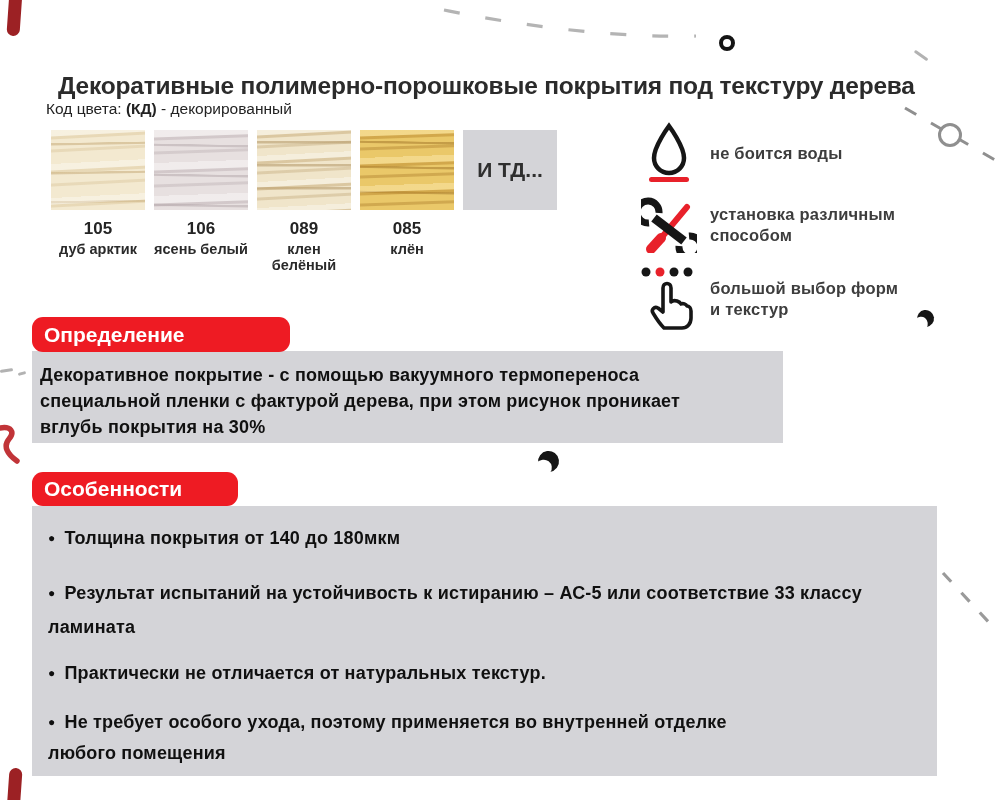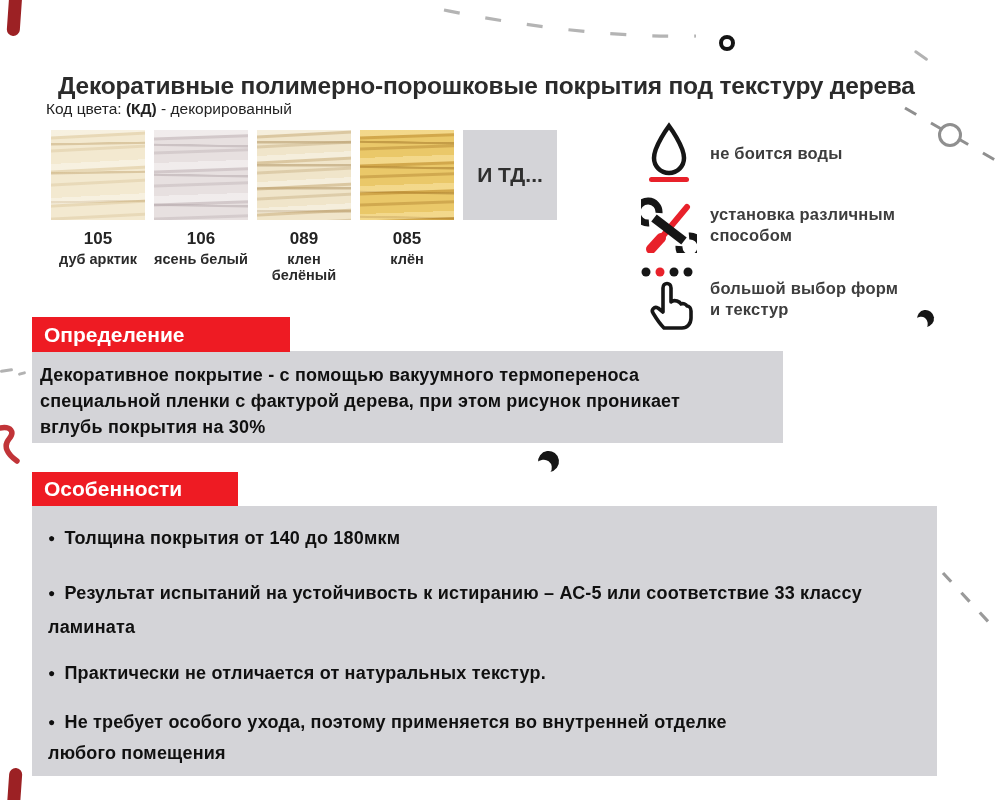--- a/index.html
+++ b/index.html
@@ -7,21 +7,21 @@
         font-family:"Liberation Sans",sans-serif;color:#161616;}
 
   
   .title{position:absolute;left:42px;top:56px;margin:16px;font-size:24.5px;font-weight:bold;
          letter-spacing:-0.2px;color:#2b2b2b;}
   .subtitle{position:absolute;left:34px;top:88px;margin:12px;font-size:15.5px;color:#222;}
   .subtitle b{font-weight:bold;}
 
   
   .swatch{position:absolute;top:130px;width:94px;margin:0;text-align:center;}
-  .chip{width:94px;height:90px;text-align:center;}
+  .chip{width:94px;height:80px;text-align:center;}
   .sw0{background-color:#f3e9d0;background-image:
        repeating-linear-gradient(177deg,rgba(255,255,255,.35) 0 6px,rgba(214,190,142,.38) 7px 9px,rgba(255,255,255,0) 10px 19px,rgba(206,180,130,.30) 20px 22px,rgba(255,255,255,0) 23px 34px),
        repeating-linear-gradient(179deg,rgba(189,158,104,0) 0 13px,rgba(189,158,104,.45) 13.5px 15px,rgba(189,158,104,0) 16px 29px);}
   .sw1{background-color:#e7e0e0;background-image:
        repeating-linear-gradient(178deg,rgba(255,255,255,.4) 0 7px,rgba(182,168,172,.42) 8px 10px,rgba(255,255,255,0) 11px 21px,rgba(170,156,160,.3) 22px 24px,rgba(255,255,255,0) 25px 33px),
        repeating-linear-gradient(181deg,rgba(160,146,150,0) 0 15px,rgba(160,146,150,.38) 15.5px 17px,rgba(160,146,150,0) 18px 30px);}
   .sw2{background-color:#f0e5ca;background-image:
        repeating-linear-gradient(177deg,rgba(255,255,255,.35) 0 5px,rgba(198,170,120,.5) 6px 8px,rgba(255,255,255,0) 9px 15px,rgba(186,158,108,.35) 16px 18px,rgba(255,255,255,0) 19px 26px),
        repeating-linear-gradient(180deg,rgba(172,142,92,0) 0 11px,rgba(172,142,92,.5) 11.5px 13px,rgba(172,142,92,0) 14px 23px);}
   .sw3{background-color:#eac869;background-image:
@@ -33,21 +33,21 @@
   .sw-name{margin-top:2px;font-size:14.5px;font-weight:bold;color:#2a2a2a;}
 
   
   .features{position:absolute;left:640px;top:122px;width:330px;}
   .feat-row{display:flex;align-items:center;gap:12px;margin-bottom:13px;}
   .feat-icon{width:58px;flex:0 0 58px;display:flex;flex-direction:column;align-items:center;}
   .feat-label{font-size:16.5px;font-weight:bold;color:#3d3d3d;line-height:1.25;white-space:pre-line;letter-spacing:.2px;}
 
   
   .red-tab{position:absolute;background:#ee1b23;color:#fff;display:flex;align-items:center;
-           padding-left:12px;font-size:21px;font-weight:bold;z-index:2;}
+           padding-left:12px;font-size:21px;font-weight:bold;z-index:2;border-radius:11px;}
   .tab-def{left:32px;top:317px;width:246px;height:35px;}
   .tab-prop{left:32px;top:472px;width:194px;height:34px;}
   .gray-panel{position:absolute;background:#d4d4d8;color:#101010;}
   .panel-def{left:32px;top:351px;width:751px;height:92px;}
   .panel-def p{margin:0;padding:11px 10px 0 8px;font-size:18px;font-weight:bold;
                line-height:26px;letter-spacing:.2px;white-space:pre-line;}
   .panel-prop{left:32px;top:506px;width:905px;height:270px;}
   .bullet{margin:0;padding:0 28px 0 16px;font-size:18px;font-weight:bold;letter-spacing:.2px;
           white-space:pre-line;}
   .bullet .mark{font-size:12px;margin-right:9px;vertical-align:2px;}

